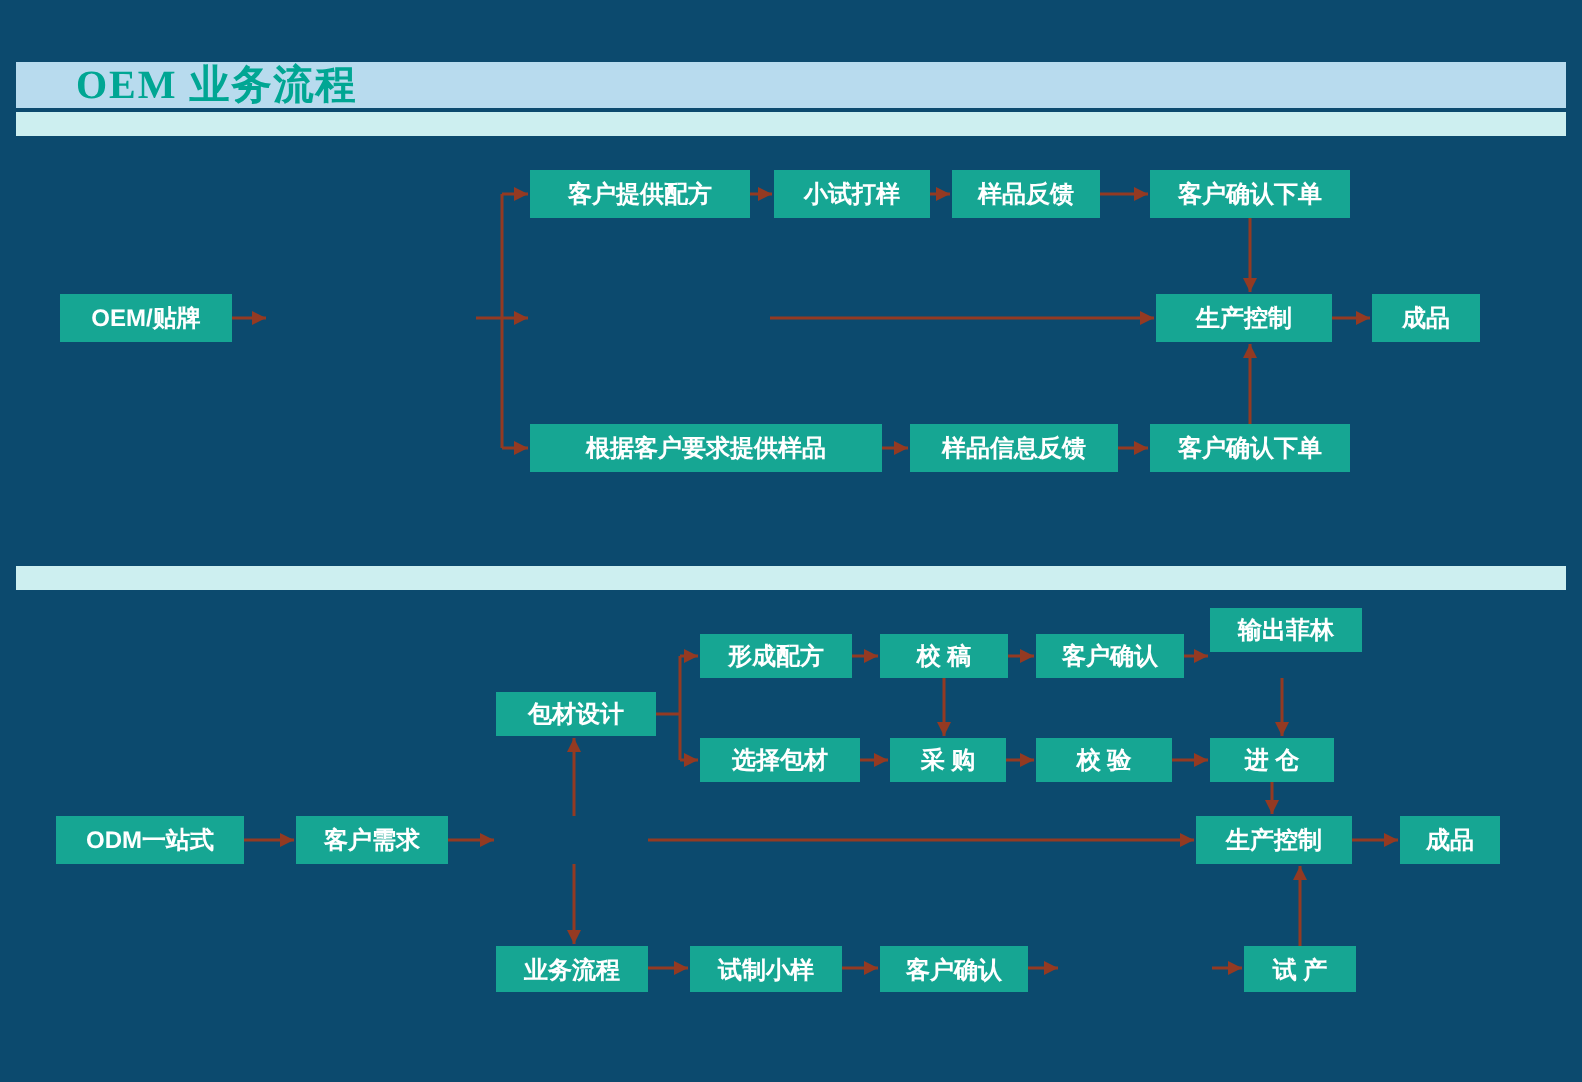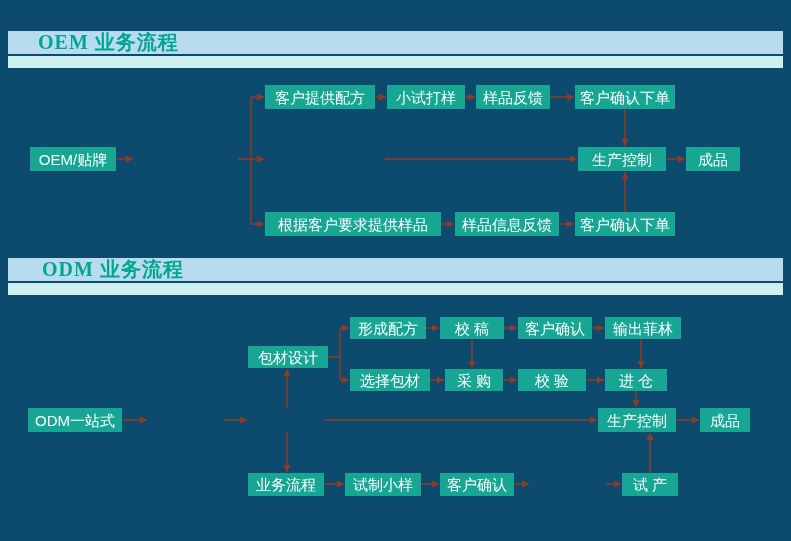--- a/index.html
+++ b/index.html
@@ -33,22 +33,22 @@
     font-size: 20px;
     font-weight: bold;
     color: var(--header-text);
     letter-spacing: 1px;
     white-space: nowrap;
   }
   .node {
     position: absolute;
     background: var(--box-bg);
     color: var(--box-text);
-    font-size: 15px;
-    font-weight: normal;
+    font-size: 12px;
+    font-weight: bold;
     display: flex;
     align-items: center;
     justify-content: center;
     white-space: nowrap;
     line-height: 1;
   }
   svg.arrows {
     position: absolute;
     left: 0; top: 0;
     pointer-events: none;
@@ -63,44 +63,42 @@
 </head>
 <body>
 
 <div class="stage">
 
   <div class="banner" style="top:31px">
     <span class="banner-title" style="padding-left:30px">OEM 业务流程</span>
   </div>
   <div class="strip" style="top:56px"></div>
 
-  <div class="banner" style="top:258px">
-    <span class="banner-title" style="padding-left:34px">ODM 业务流程</span>
-  </div>
   <div class="strip" style="top:283px"></div>
 
   <div class="node" style="left:30px;top:147px;width:86px;height:24px">OEM/贴牌</div>
   <div class="node" style="left:265px;top:85px;width:110px;height:24px">客户提供配方</div>
   <div class="node" style="left:387px;top:85px;width:78px;height:24px">小试打样</div>
   <div class="node" style="left:476px;top:85px;width:74px;height:24px">样品反馈</div>
   <div class="node" style="left:575px;top:85px;width:100px;height:24px">客户确认下单</div>
   <div class="node" style="left:578px;top:147px;width:88px;height:24px">生产控制</div>
   <div class="node" style="left:686px;top:147px;width:54px;height:24px">成品</div>
   <div class="node" style="left:265px;top:212px;width:176px;height:24px">根据客户要求提供样品</div>
   <div class="node" style="left:455px;top:212px;width:104px;height:24px">样品信息反馈</div>
   <div class="node" style="left:575px;top:212px;width:100px;height:24px">客户确认下单</div>
 
   <div class="node" style="left:28px;top:408px;width:94px;height:24px">ODM一站式</div>
+  <div class="node" style="left:148px;top:408px;width:76px;height:24px">客户需求</div>
   <div class="node" style="left:598px;top:408px;width:78px;height:24px">生产控制</div>
   <div class="node" style="left:700px;top:408px;width:50px;height:24px">成品</div>
   <div class="node" style="left:248px;top:346px;width:80px;height:22px">包材设计</div>
   <div class="node" style="left:350px;top:317px;width:76px;height:22px">形成配方</div>
   <div class="node" style="left:440px;top:317px;width:64px;height:22px">校 稿</div>
   <div class="node" style="left:518px;top:317px;width:74px;height:22px">客户确认</div>
-  <div class="node" style="left:605px;top:317px;width:76px;height:22px">输出菲林</div>
+  <div class="node" style="left:605px;top:304px;width:76px;height:22px">输出菲林</div>
   <div class="node" style="left:350px;top:369px;width:80px;height:22px">选择包材</div>
   <div class="node" style="left:445px;top:369px;width:58px;height:22px">采 购</div>
   <div class="node" style="left:518px;top:369px;width:68px;height:22px">校 验</div>
   <div class="node" style="left:605px;top:369px;width:62px;height:22px">进 仓</div>
   <div class="node" style="left:248px;top:473px;width:76px;height:23px">业务流程</div>
   <div class="node" style="left:345px;top:473px;width:76px;height:23px">试制小样</div>
   <div class="node" style="left:440px;top:473px;width:74px;height:23px">客户确认</div>
   <div class="node" style="left:622px;top:473px;width:56px;height:23px">试 产</div>
 
   <svg class="arrows" width="791" height="541" viewBox="0 0 791 541">

